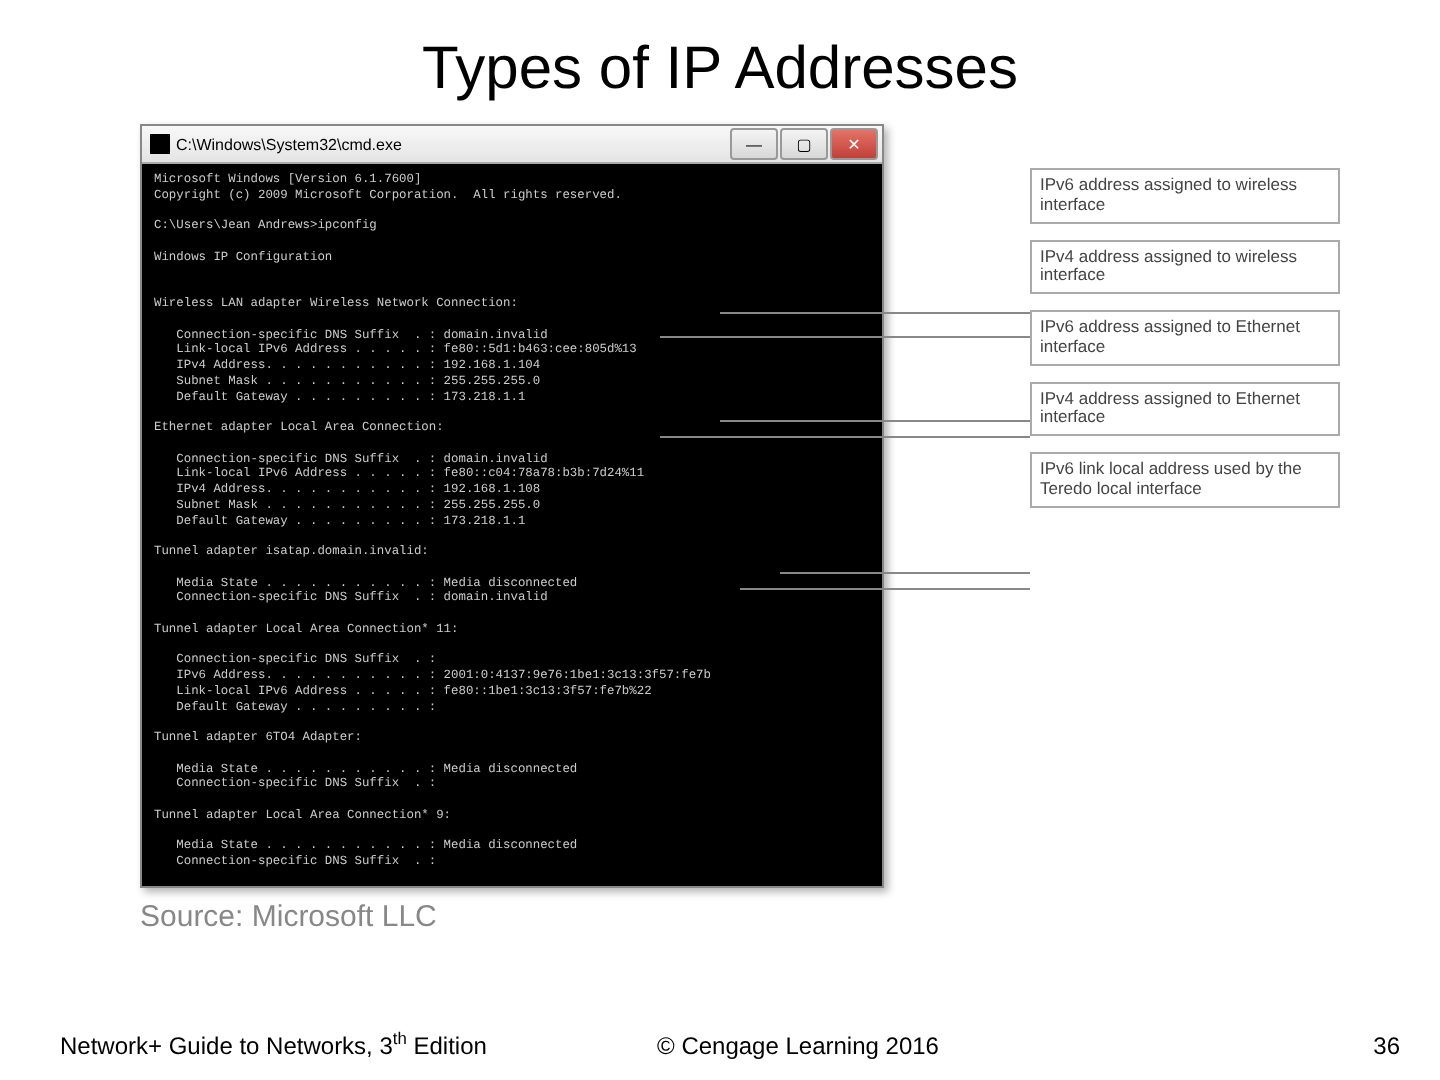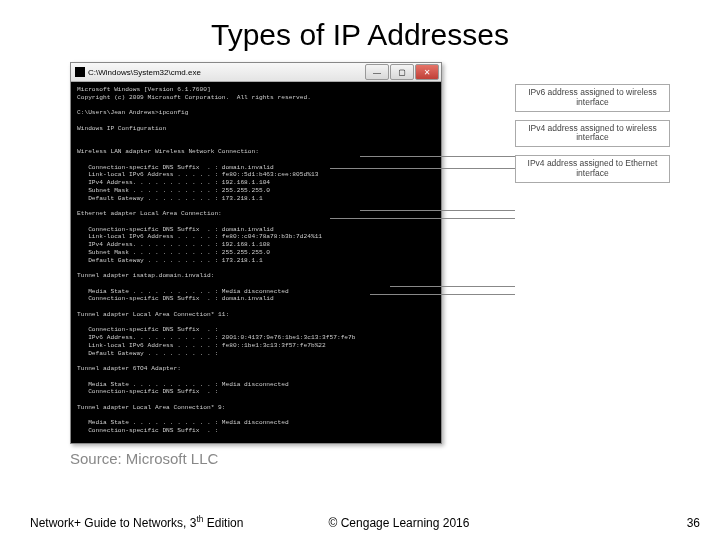--- a/index.html
+++ b/index.html
@@ -86,21 +86,20 @@
     width: 155px;
   }
   .label-box {
     border: 1px solid #aaa;
     background: #fff;
     font-size: 8.5px;
     line-height: 1.15;
     padding: 3px 4px;
     margin-bottom: 8px;
     color: #444;
-    text-align: center;
   }
   .figure-caption {
     font-size: 10px;
     margin-top: 12px;
     color: #333;
   }
   .fig-num {
     color: #c65a1e;
     font-weight: bold;
   }
@@ -210,21 +209,23 @@
   <div class="leader-line" style="top:94px; left:290px; width:155px;"></div>
   <div class="leader-line" style="top:106px; left:260px; width:185px;"></div>
   <div class="leader-line" style="top:148px; left:290px; width:155px;"></div>
   <div class="leader-line" style="top:156px; left:260px; width:185px;"></div>
   <div class="leader-line" style="top:224px; left:320px; width:125px;"></div>
   <div class="leader-line" style="top:232px; left:300px; width:145px;"></div>
 
   <div class="labels-col">
     <div class="label-box">IPv6 address assigned to wireless interface</div>
     <div class="label-box">IPv4 address assigned to wireless interface</div>
+    <div class="label-box">IPv6 address assigned to Ethernet interface</div>
     <div class="label-box">IPv4 address assigned to Ethernet interface</div>
+    <div class="label-box">IPv6 link local address used by the Teredo local interface</div>
   </div>
 
   <div class="fig-source">Source: Microsoft LLC</div>
 
 </div>
 
 <div class="footer">
   <div class="footer-left">
     <span>Network+ Guide to Networks, 3</span><span class="sup">th</span><span> Edition</span>
   </div>

